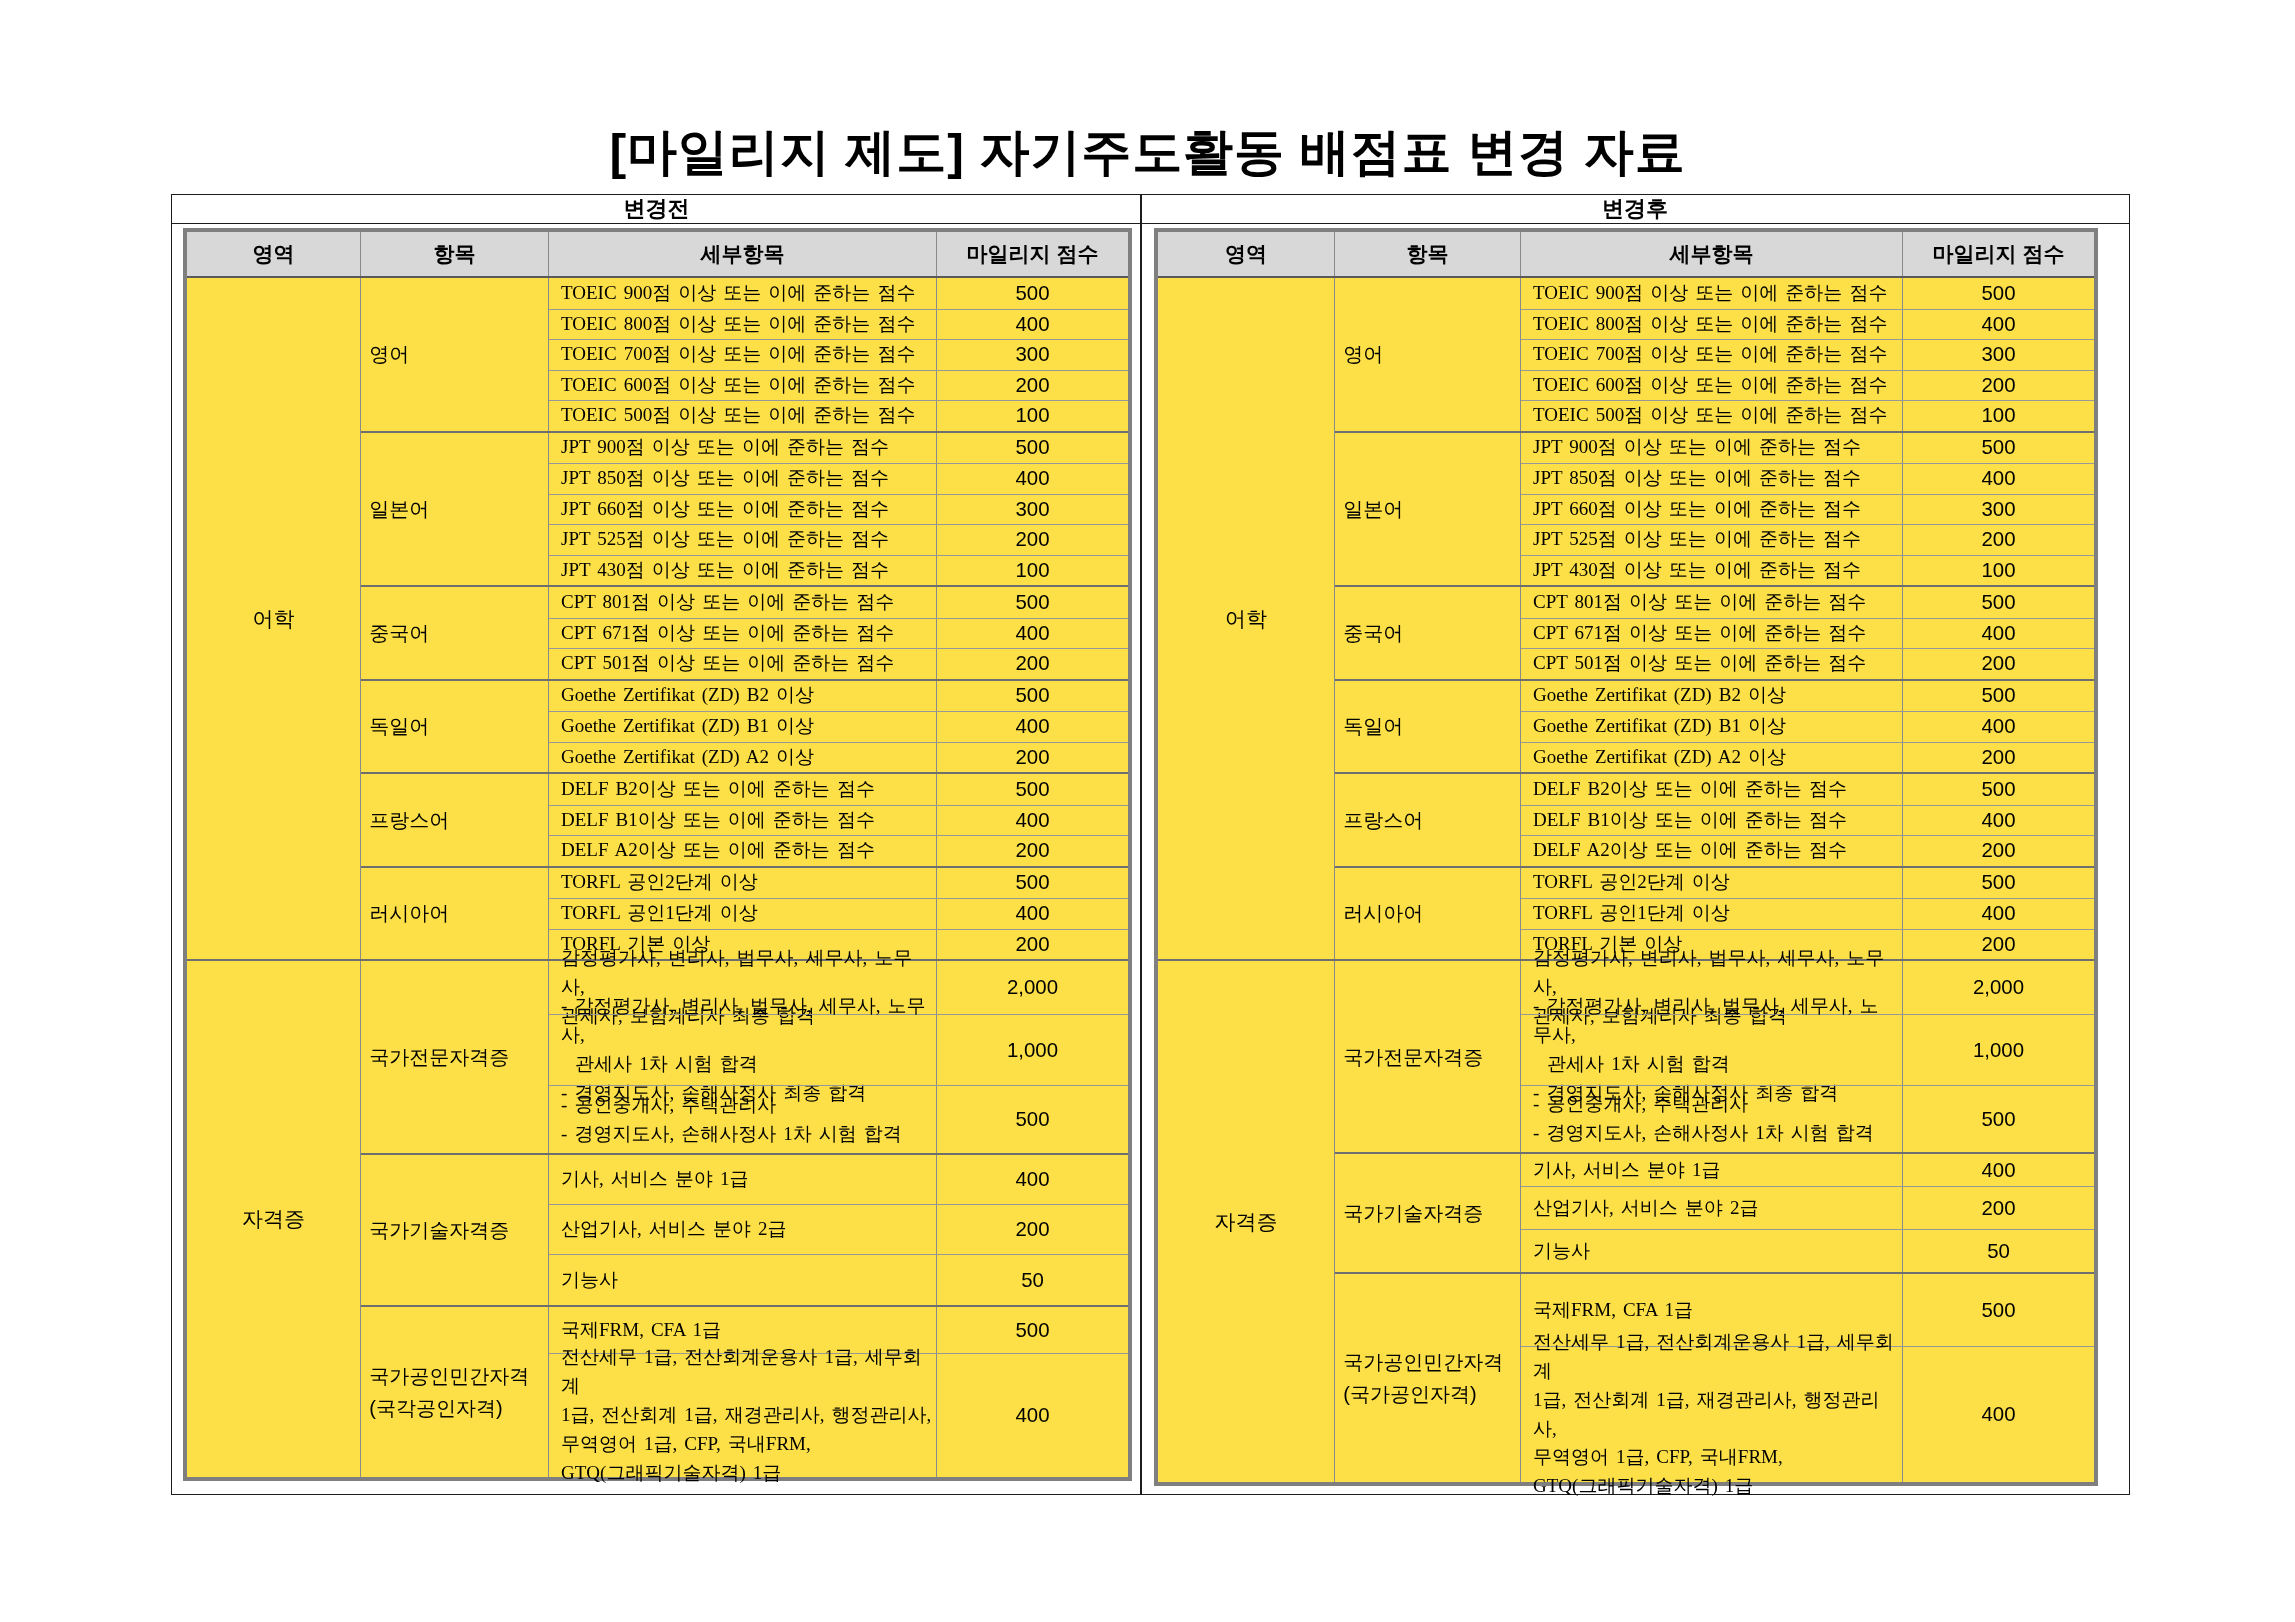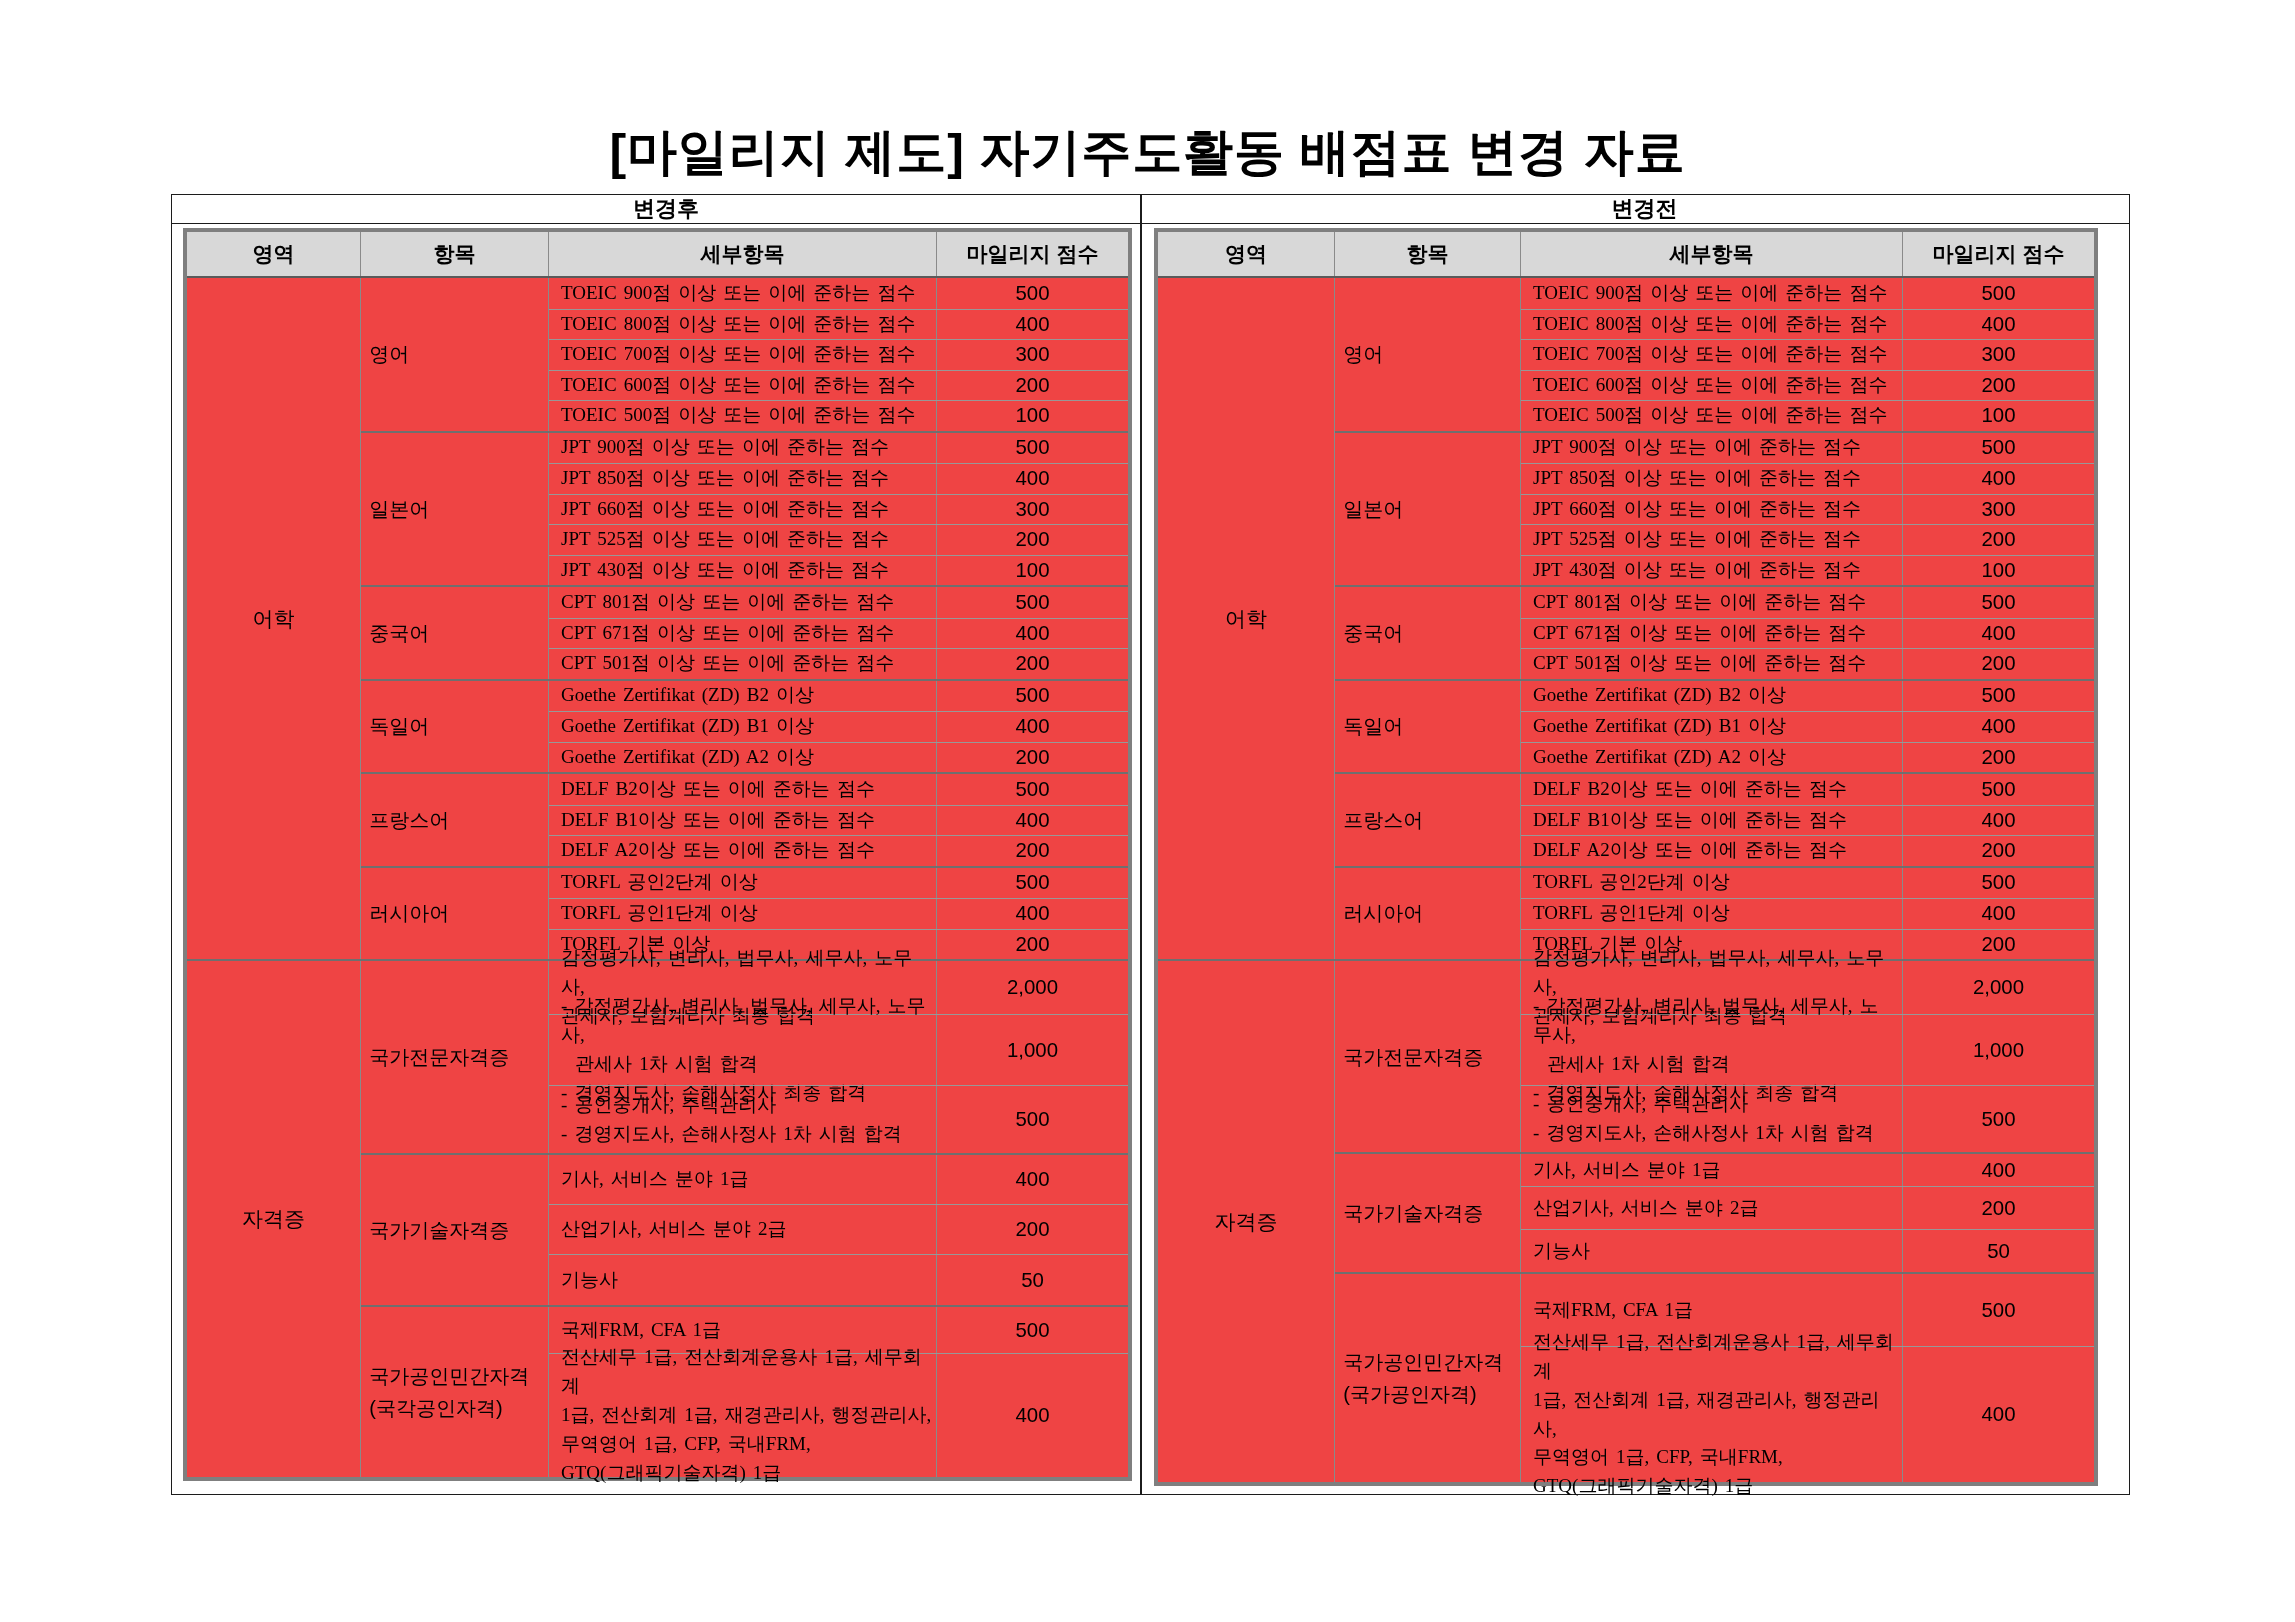--- a/index.html
+++ b/index.html
@@ -30,21 +30,21 @@
   }
   .ohcell.left{width:969px;}
   .ohcell.right{flex:1;}
   .vdiv{
     position:absolute;left:968px;top:0;bottom:0;width:1.9px;background:#1c1c1c;
   }
   
   .itable{
     position:absolute;
     border:4.2px solid #7f7f7f;
-    background:#ef4444;
+    background:#fde047;
     display:flex;flex-direction:column;
   }
   .itable-left{left:11px;top:33px;width:949px;--w0:174px;--w1:188px;--w3:191px;}
   .itable-right{left:982px;top:33px;width:944px;--w0:177px;--w1:186px;--w3:191px;}
   .ithead{
     display:flex;height:46px;
     background:#d8d8d8;
     border-bottom:2.3px solid #5a5a5a;
   }
   .hc{
@@ -98,22 +98,22 @@
   }
 </style>
 </head>
 <body>
 
 <div class="page">
   <div class="doc-title">[마일리지 제도] 자기주도활동 배점표 변경 자료</div>
 
   <div class="outer">
     <div class="outer-header">
+      <div class="ohcell left">변경전</div>
       <div class="ohcell right">변경후</div>
-      <div class="ohcell left">변경전</div>
     </div>
     <div class="vdiv"></div>
     <div>
         <div class="itable itable-left">
           <div class="ithead">
             <div class="hc hc0">영역</div>
             <div class="hc hc1">항목</div>
             <div class="hc hc2">세부항목</div>
             <div class="hc hc3">마일리지 점수</div>
           </div>

